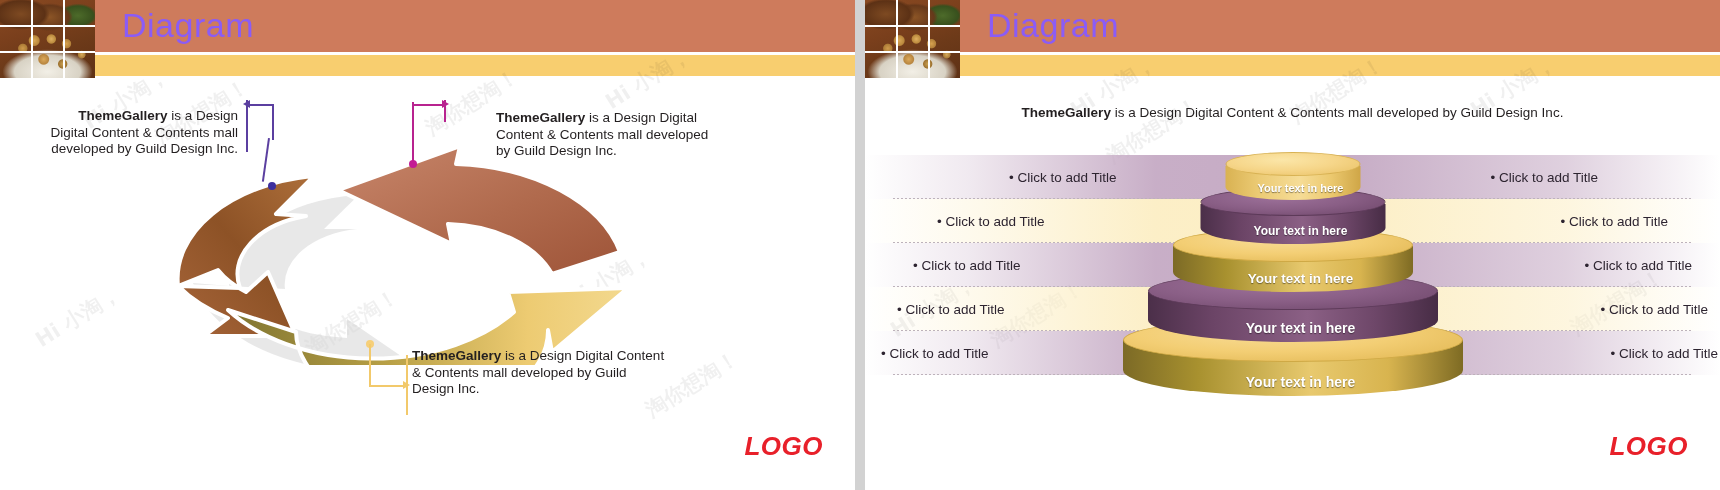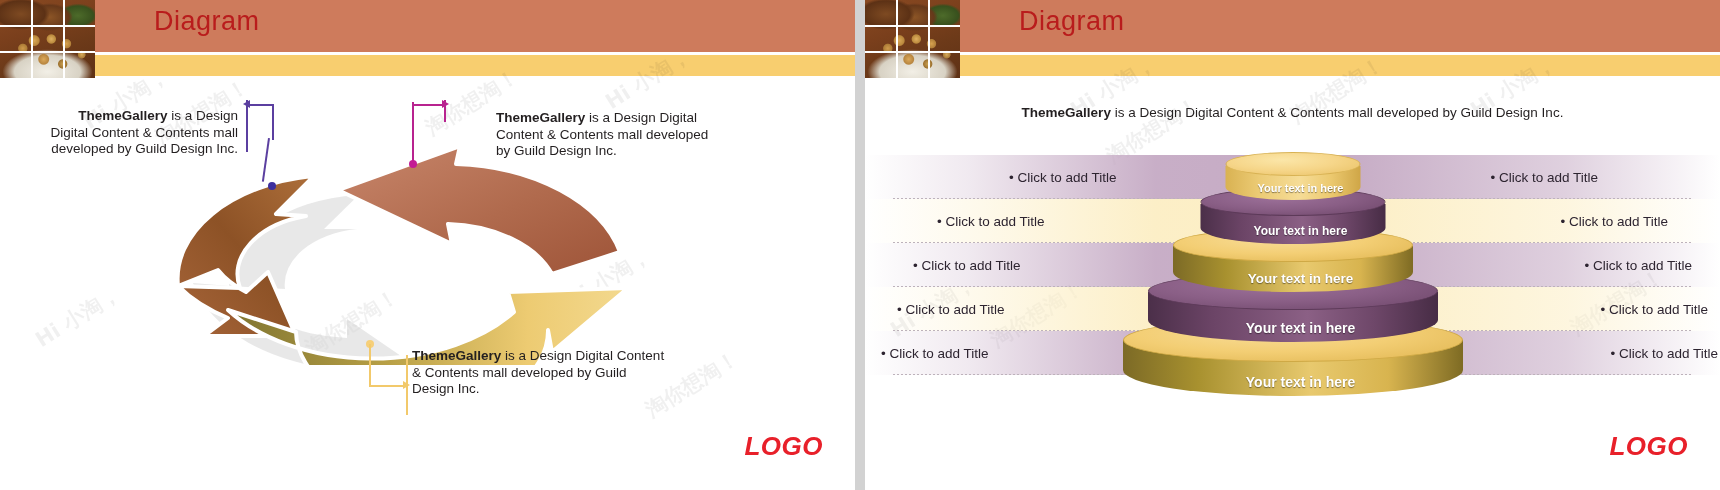--- a/index.html
+++ b/index.html
@@ -12,21 +12,21 @@
   .slide{position:relative;width:855px;height:490px;background:#ffffff;overflow:hidden;flex:none;}
   .gutter{width:10px;height:490px;background:#d2d2d2;flex:none;}
 
   
   .hdr{position:absolute;left:0;top:0;width:100%;height:78px;}
   .hdr-terra{position:absolute;left:0;top:0;width:100%;height:52px;background:#ce7b5c;}
   .hdr-gold{position:absolute;left:0;top:55px;width:100%;height:21px;background:#f8ce6f;}
   .hdr-white-l{position:absolute;left:0;top:52px;width:100%;height:3px;background:#ffffff;}
   .hdr-title{
     position:absolute;left:122px;top:6px;
-    font-size:27px;color:#b91c1c;letter-spacing:.5px;font-weight:400;margin-left:32px;
+    font-size:34px;color:#8b5cf6;letter-spacing:.5px;font-weight:400;
   }
   
   .thumb{position:absolute;left:0;top:0;width:95px;height:78px;overflow:hidden;background:#6b3a1c;}
   .thumb .ph{position:absolute;inset:0;
     background:
       radial-gradient(ellipse 40px 22px at 22% 18%, #7e4a22 0%, #5c3115 60%, rgba(0,0,0,0) 72%),
       radial-gradient(ellipse 30px 18px at 52% 22%, #8c5526 0%, #66381a 65%, rgba(0,0,0,0) 78%),
       radial-gradient(ellipse 26px 16px at 82% 20%, #4d6b2a 0%, #38501d 60%, rgba(0,0,0,0) 75%),
       radial-gradient(circle 7px at 36% 52%, #d9a857 0%, #b9873c 70%, rgba(0,0,0,0) 85%),
       radial-gradient(circle 6px at 54% 50%, #e0b061 0%, #bb8a3d 70%, rgba(0,0,0,0) 85%),

